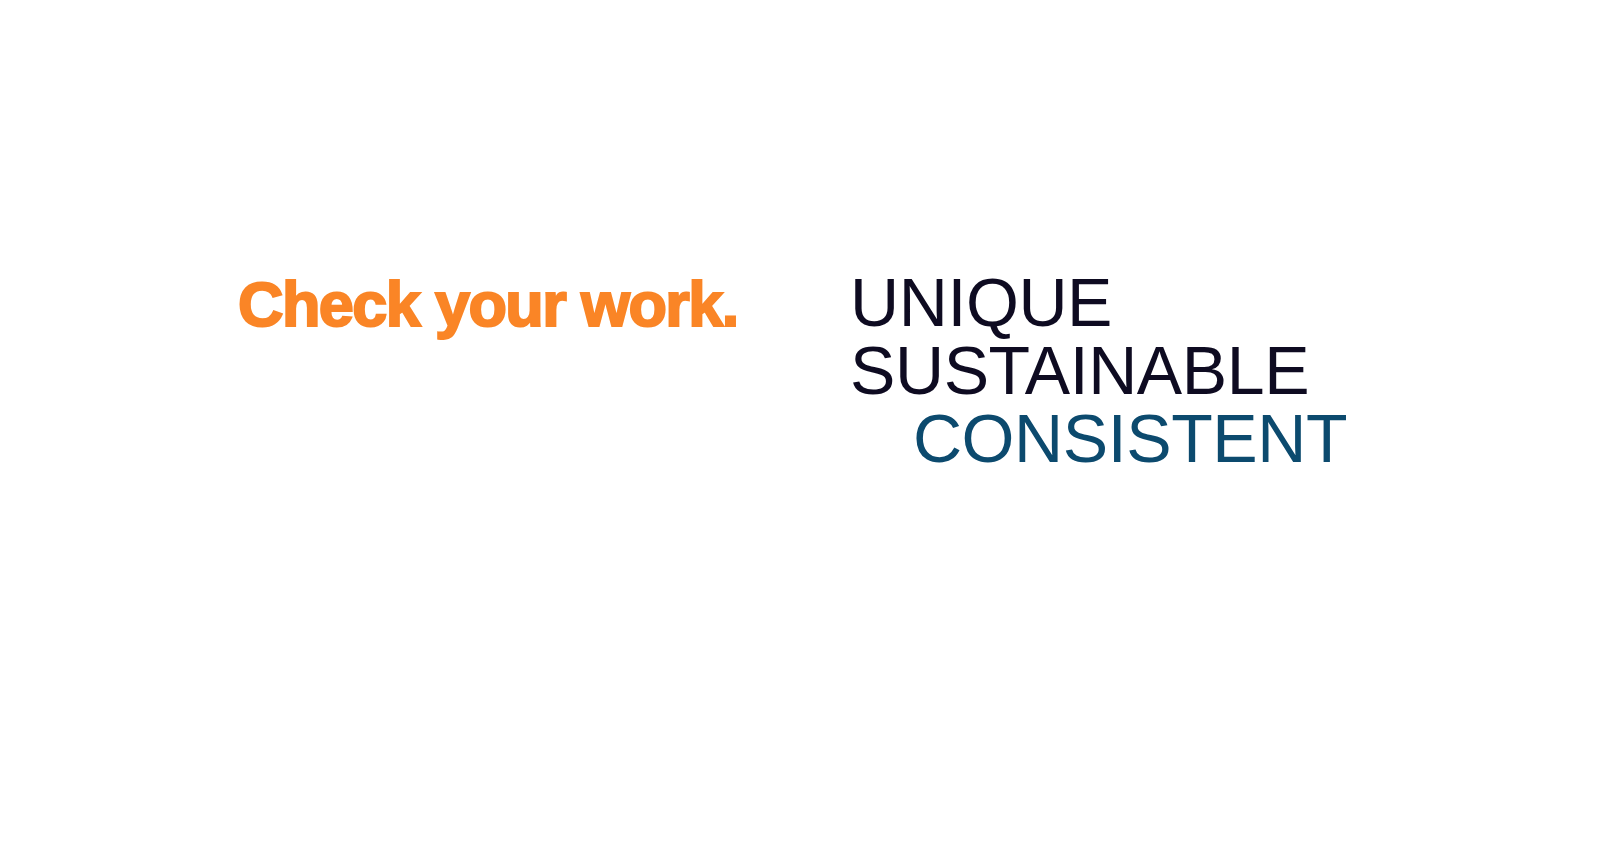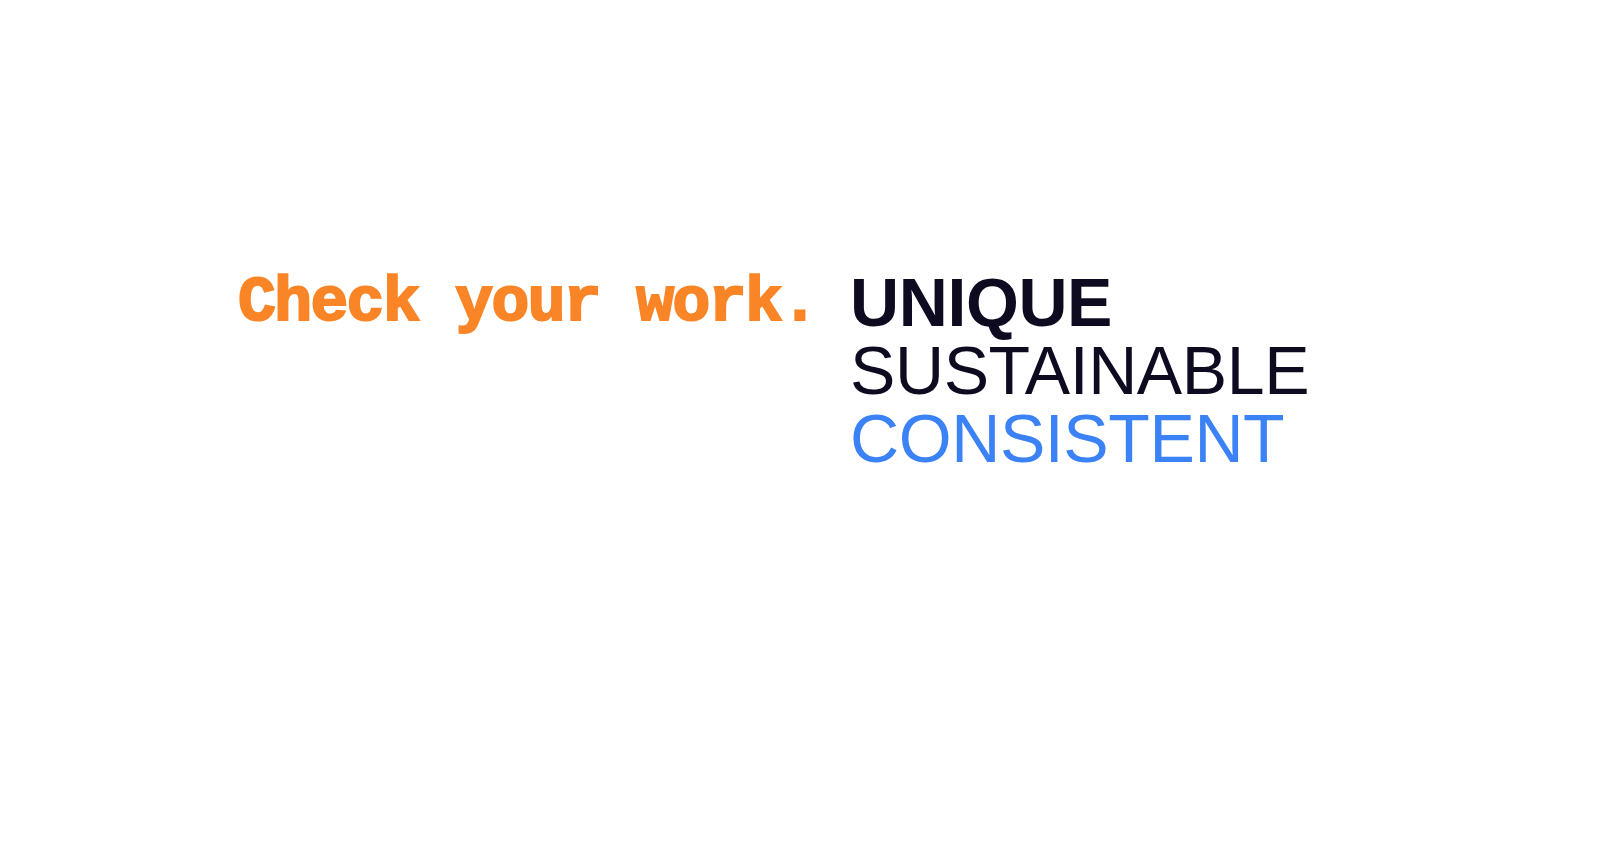--- a/index.html
+++ b/index.html
@@ -26,21 +26,21 @@
   #headline-block {
     position: absolute;
     left: 238px;
     top: 272px;
     width: 560px;
     height: 80px;
   }
 
   #headline {
     margin: 0;
-    font-family: Liberation Mono, monospace;
+    font-family: Liberation Sans, sans-serif;
     font-size: 63px;
     font-weight: 700;
     line-height: 1.02;
     letter-spacing: -1.6px;
     color: #fa8526;
     white-space: nowrap;
     
     -webkit-text-stroke: 2.1px #fa8526;
     paint-order: stroke fill;
   }
@@ -76,19 +76,19 @@
 <body style="background: rgb(255, 255, 255);">
 
 <div id="slide" style="background: rgb(255, 255, 255);">
 
   <div id="headline-block">
     <h1 id="headline" style="color: rgb(250, 133, 38); -webkit-text-stroke: 2.1px rgb(250, 133, 38);">Check your work.</h1>
   </div>
 
   <div id="attribute-list-block">
     <ul id="attribute-list">
-      <li style="color: rgb(14, 11, 33); font-weight: bold;">UNIQUE</li>
+      <li style="color: rgb(14, 11, 33);">UNIQUE</li>
       <li style="color: rgb(14, 11, 33);">SUSTAINABLE</li>
-      <li style="color: #3b82f6;">CONSISTENT</li>
+      <li style="color: #0c4a6e; text-align: center;">CONSISTENT</li>
     </ul>
   </div>
 
 </div>
 
 </body></html>

